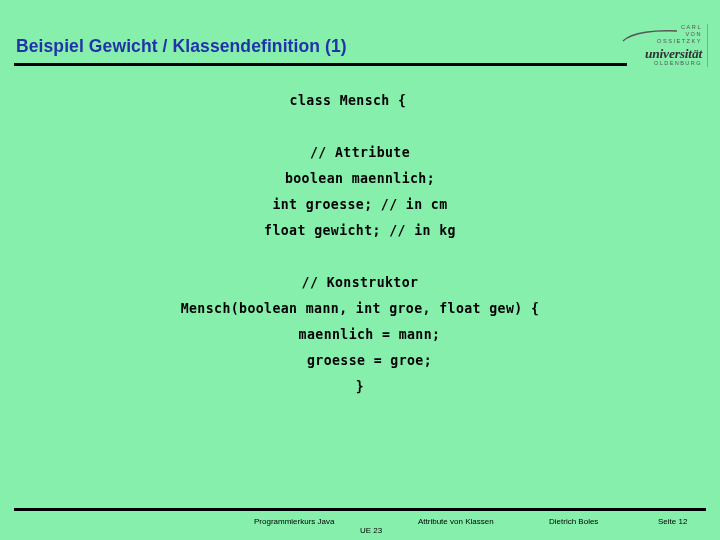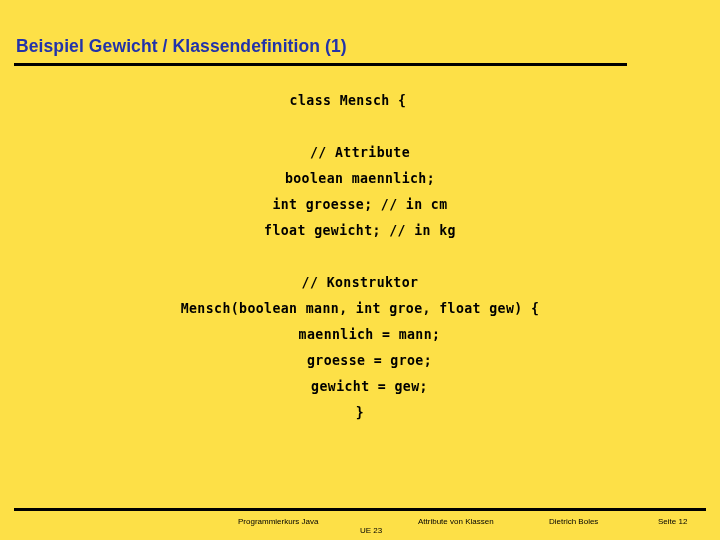--- a/index.html
+++ b/index.html
@@ -10,21 +10,21 @@
     width: 720px;
     height: 540px;
     background: #ffffff;
     font-family: "Liberation Sans", sans-serif;
     overflow: hidden;
   }
   .slide {
     position: relative;
     width: 720px;
     height: 540px;
-    background: #fde047;
+    background: #86efac;
   }
 
   
   .slide-title {
     position: absolute;
     left: 16px;
     top: 36px;
     width: 600px;
     font-family: "Liberation Sans", sans-serif;
     font-size: 17.5px;
@@ -147,49 +147,63 @@
     height: 14px;
     font-family: "Liberation Sans", sans-serif;
     font-size: 8px;
     color: #000000;
   }
   .footer-item {
     position: absolute;
     top: 0;
     white-space: nowrap;
   }
-  .f-course { left: 224px; text-align: right; }
+  .f-course { left: 240px; text-align: right; }
   .f-unit   { left: 346px; margin-top: 9px; }
   .f-topic  { left: 404px; }
   .f-author { left: 528px; margin-left: 7px; }
   .f-page   { left: 644px; }
 </style>
 </head>
 <body>
 
 <div class="slide">
 
   <div class="slide-title">Beispiel Gewicht / Klassendefinition (1)</div>
 
   <div class="title-rule"></div>
 
+  <div class="logo">
+    <div class="logo-arc">
+      <svg width="56" height="12" viewBox="0 0 56 12" xmlns="http://www.w3.org/2000/svg">
+        <path d="M1 11 C 10 2, 34 0, 55 1" stroke="#555555" stroke-width="1.3" fill="none"></path>
+      </svg>
+    </div>
+    <div class="logo-lines">
+      <span class="logo-l1">CARL</span>
+      <span class="logo-l2">VON</span>
+      <span class="logo-l3">OSSIETZKY</span>
+    </div>
+    <div class="logo-uni">universität</div>
+    <div class="logo-city">OLDENBURG</div>
+    <div class="logo-vrule"></div>
+  </div>
 
   <div class="code-block">
       <div class="code-line ind-0">class Mensch {</div>
       <div class="code-line ind-0 blank"></div>
       <div class="code-line ind-1">// Attribute</div>
       <div class="code-line ind-1">boolean maennlich;</div>
       <div class="code-line ind-1">int groesse; // in cm</div>
       <div class="code-line ind-1">float gewicht; // in kg</div>
       <div class="code-line ind-0 blank"></div>
       <div class="code-line ind-1">// Konstruktor</div>
       <div class="code-line ind-1">Mensch(boolean mann, int groe, float gew) {</div>
       <div class="code-line ind-2">maennlich = mann;</div>
       <div class="code-line ind-2">groesse = groe;</div>
-      <div class="code-line ind-2">gewicht = gew;</div>
       <div class="code-line ind-1">}</div>
     </div>
 
   <div class="footer-rule"></div>
   <div class="footer">
     <span class="footer-item f-course">Programmierkurs Java</span>
     <span class="footer-item f-unit">UE 23</span>
     <span class="footer-item f-topic">Attribute von Klassen</span>
     <span class="footer-item f-author">Dietrich Boles</span>
     <span class="footer-item f-page">Seite 12</span>

